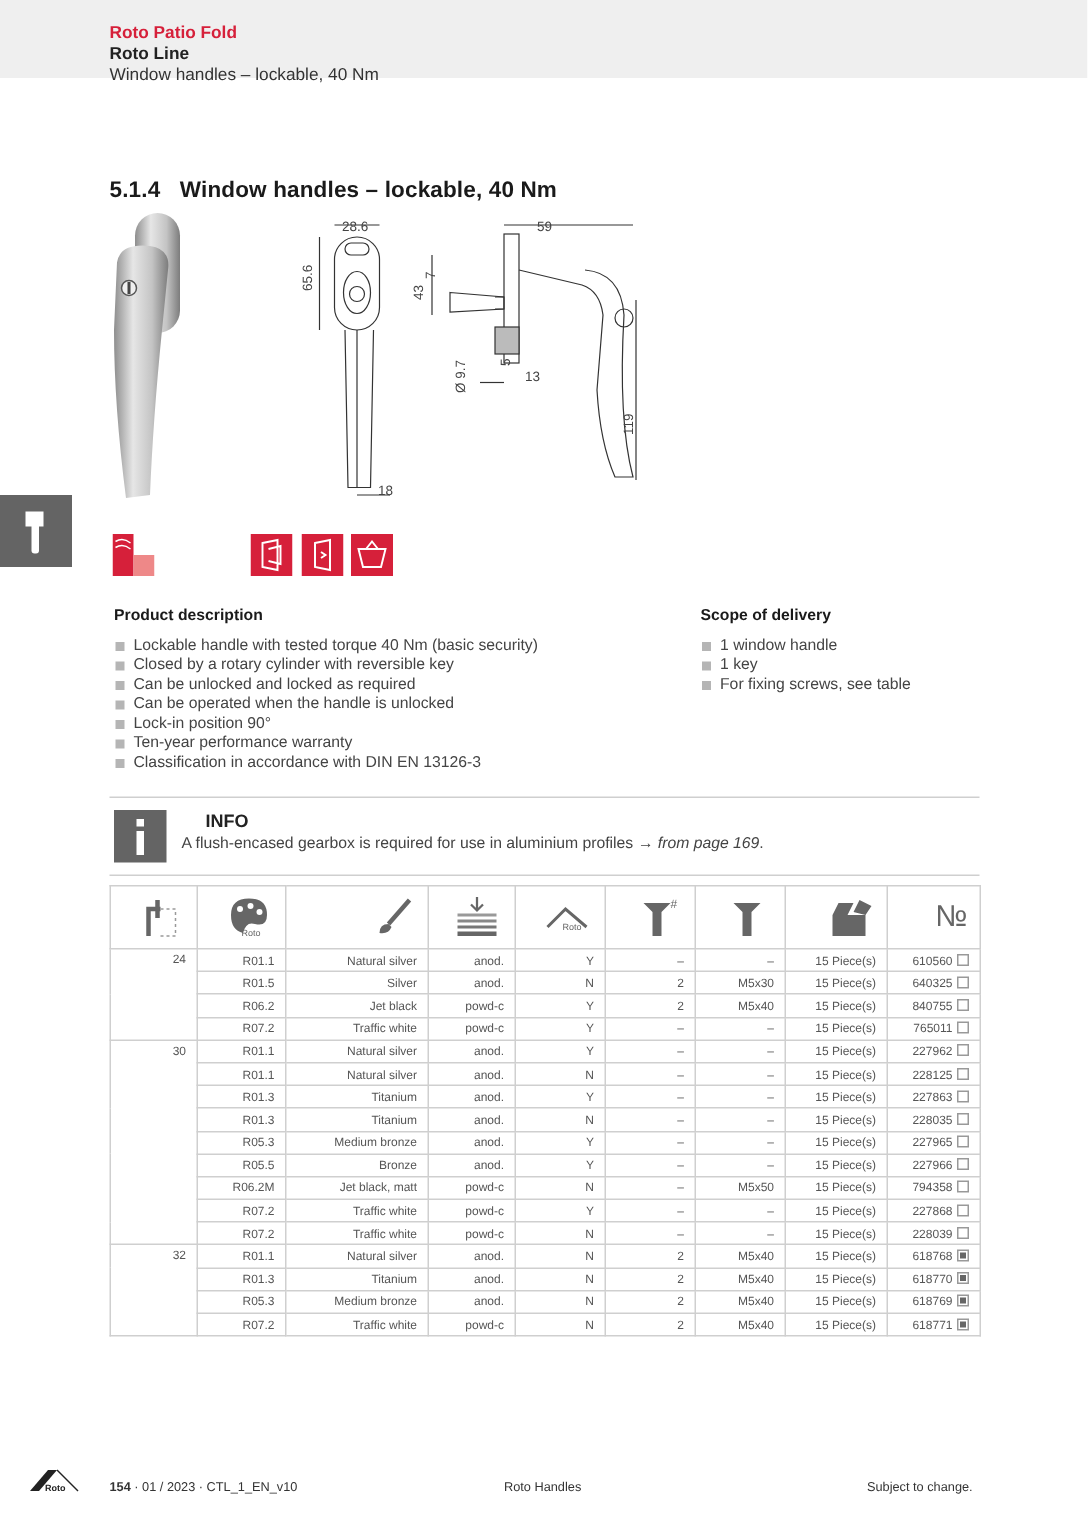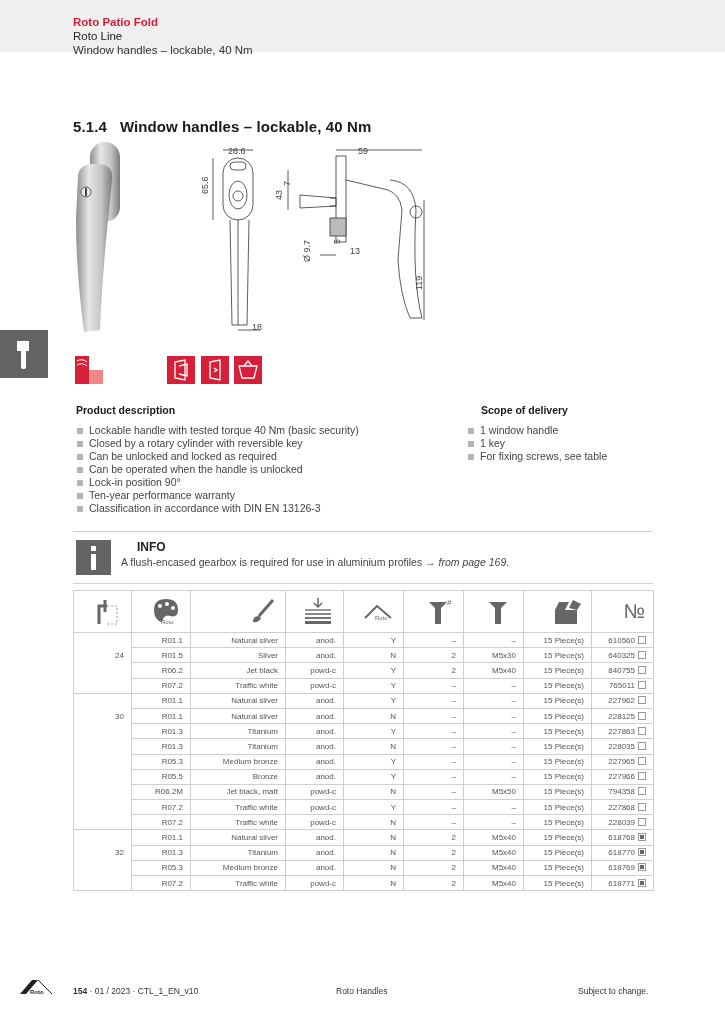--- a/index.html
+++ b/index.html
@@ -1,21 +1,21 @@
 <!DOCTYPE html>
 <html><head>
 <meta charset="utf-8">
 <style>
   * { box-sizing: border-box; margin: 0; padding: 0; }
   html, body { width: 725px; height: 1024px; background: #ffffff; overflow: hidden; }
   body { position: relative; font-family: "Liberation Sans", sans-serif; color: #3a3a3a; }
 
   .topbar { position: absolute; left: 0; top: 0; width: 725px; height: 52px; background: #efefef; }
   .topbar .l1 { position: absolute; left: 73px; top: 16px; font-size: 11.5px; font-weight: bold; color: #d6203a; }
-  .topbar .l2 { position: absolute; left: 73px; top: 30px; font-size: 11.5px; font-weight: normal; color: #222; }
+  .topbar .l2 { position: absolute; left: 73px; top: 30px; font-size: 11.5px; font-weight: bold; color: #222; }
   .topbar .l3 { position: absolute; left: 73px; top: 44px; font-size: 11.5px; color: #333; }
 
   .section-title { position: absolute; left: 73px; top: 118px; font-size: 15px; font-weight: bold; color: #1a1a1a; letter-spacing: 0.1px; }
   .section-title .num { margin-right: 13px; text-align: right; }
 
   .side-tab { position: absolute; left: 0; top: 330px; width: 48px; height: 48px; background: #646464; }
 
   .figure { position: absolute; }
   .dim { font-size: 9px; fill: #444; font-family: "Liberation Sans", sans-serif; }
 
@@ -28,21 +28,21 @@
 
   .rule { position: absolute; left: 73px; width: 580px; height: 1px; background: #cfcfcf; }
   .info-icon { position: absolute; left: 76px; top: 540px; width: 35px; height: 35px; background: #646464; }
   .info-title { position: absolute; left: 121px; top: 540px; font-size: 12px; font-weight: bold; color: #222; padding-left: 16px; }
   .info-text { position: absolute; left: 121px; top: 556px; font-size: 10.5px; color: #444; }
   .info-text i { font-style: italic; }
 
   table.prod { position: absolute; left: 73px; top: 590px; border-collapse: collapse; font-size: 8px; color: #555; }
   table.prod td, table.prod th { border: 1px solid #cfcfcf; height: 15.2px; padding: 0 7px 0 4px; text-align: right; white-space: nowrap; font-weight: normal; }
   table.prod th { height: 42px; text-align: right; vertical-align: middle; padding-right: 8px; }
-  table.prod td.w { vertical-align: top; padding-top: 18px; }
+  table.prod td.w { vertical-align: top; padding-top: 2px; }
   .chk { display: inline-block; width: 8px; height: 8px; border: 1px solid #999; margin-left: 3px; vertical-align: -1px; position: relative; background: #fff; }
   .chk.on::after { content: ""; position: absolute; left: 1px; top: 1px; width: 4px; height: 4px; background: #666; }
 
   .footer { position: absolute; top: 986px; font-size: 8.5px; color: #333; }
   .footer b { font-weight: bold; }
 </style>
 </head>
 <body>
 
 <div class="topbar">
@@ -138,21 +138,21 @@
 <ul class="blist" style="left:76px;top:424px">
   <li>Lockable handle with tested torque 40 Nm (basic security)</li>
   <li>Closed by a rotary cylinder with reversible key</li>
   <li>Can be unlocked and locked as required</li>
   <li>Can be operated when the handle is unlocked</li>
   <li>Lock-in position 90°</li>
   <li>Ten-year performance warranty</li>
   <li>Classification in accordance with DIN EN 13126-3</li>
 </ul>
 
-<div class="h4" style="left:481px;top:404px">Scope of delivery</div>
+<div class="h4" style="left:467px;top:404px">Scope of delivery</div>
 <ul class="blist" style="left:467px;top:424px">
   <li>1 window handle</li>
   <li>1 key</li>
   <li>For fixing screws, see table</li>
 </ul>
 
 <div class="rule" style="top:531px"></div>
 <div class="info-icon">
   <svg width="35" height="35">
       <rect x="15" y="6" width="5" height="5" fill="#fff"></rect>

